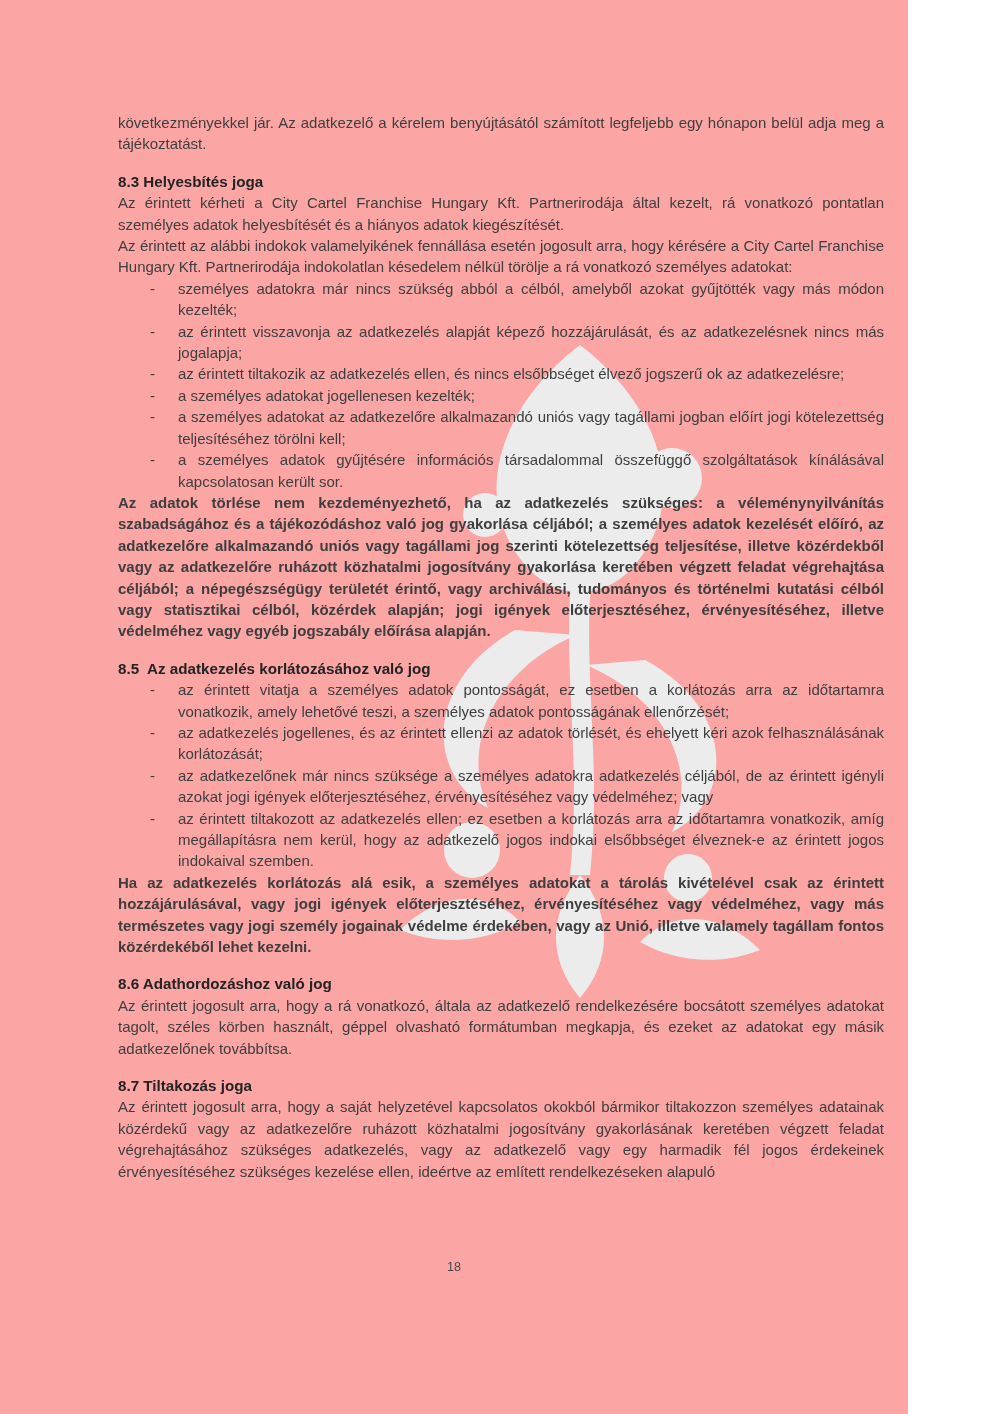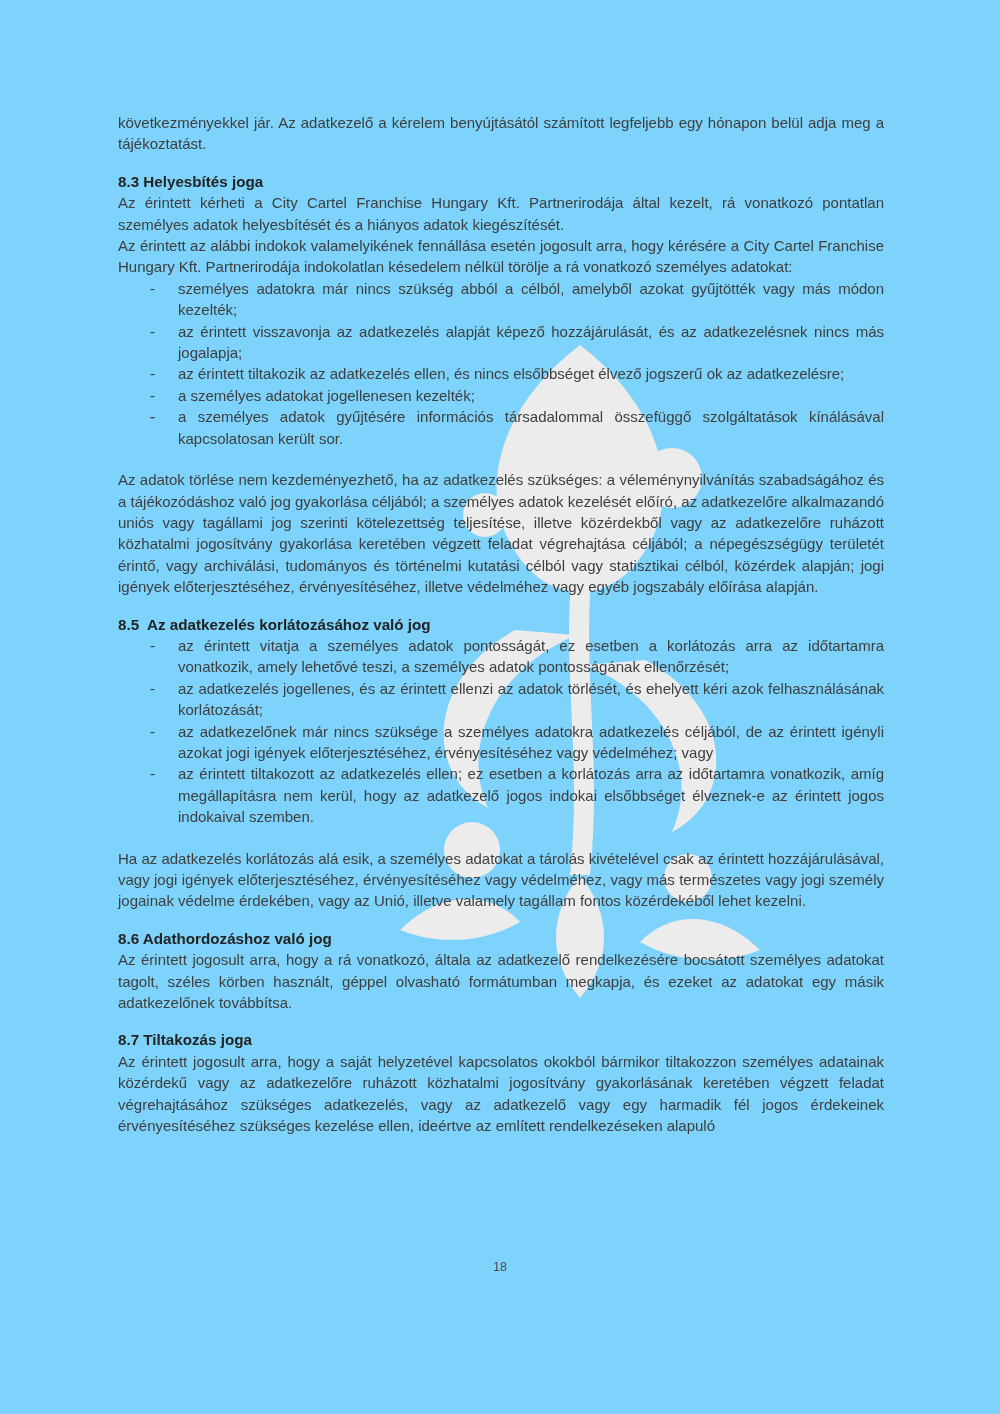--- a/index.html
+++ b/index.html
@@ -1,20 +1,20 @@
 <!DOCTYPE html>
 <html lang="hu"><head>
 <meta charset="utf-8">
 <style>
   html,body{margin:0;padding:0;background:#ffffff;}
   .page{
     position:relative;
-    width:1000px;
+    width:908px;
     height:1414px;
-    background:#7dd3fc;
+    background:#fca5a5;
     overflow:hidden;
     font-family:"Liberation Sans", sans-serif;
     color:#3e3e3e;
   }
   .watermark{
     position:absolute;
     left:320px;
     top:330px;
     width:520px;
     height:680px;
@@ -25,21 +25,21 @@
     position:absolute;
     left:118px;
     top:112px;
     width:766px;
     z-index:1;
     font-size:15px;
     line-height:21.4px;
     text-align:justify;
   }
   .content p{margin:0;}
-  .content p.spaced{margin-top:20px;}
+  .content p.spaced{font-weight:bold;}
   h2.sec-heading{
     font-size:15.2px;
     line-height:21.4px;
     font-weight:bold;
     color:#232323;
     margin:16px 0 0 0;
     text-align:left;
     white-space:pre-wrap;
   }
   ul.bullets{
@@ -97,21 +97,21 @@
 
     <h2 class="sec-heading">8.3 Helyesbítés joga</h2>
     <p>Az érintett kérheti a City Cartel Franchise Hungary Kft. Partnerirodája által kezelt, rá vonatkozó pontatlan személyes adatok helyesbítését és a hiányos adatok kiegészítését.</p>
 
     <p>Az érintett az alábbi indokok valamelyikének fennállása esetén jogosult arra, hogy kérésére a City Cartel Franchise Hungary Kft. Partnerirodája indokolatlan késedelem nélkül törölje a rá vonatkozó személyes adatokat:</p>
     <ul class="bullets">
       <li><span class="dash">-</span><span>személyes adatokra  már nincs szükség abból  a célból, amelyből  azokat gyűjtötték  vagy más módon kezelték;</span></li>
       <li><span class="dash">-</span><span>az érintett visszavonja az adatkezelés alapját képező hozzájárulását, és az adatkezelésnek nincs más jogalapja;</span></li>
       <li><span class="dash">-</span><span>az érintett tiltakozik az adatkezelés ellen, és nincs elsőbbséget élvező jogszerű ok az adatkezelésre;</span></li>
       <li><span class="dash">-</span><span>a személyes adatokat jogellenesen kezelték;</span></li>
-      <li><span class="dash">-</span></li>
+      <li><span class="dash">-</span><span>a személyes adatokat az adatkezelőre alkalmazandó uniós vagy tagállami jogban előírt jogi kötelezettség teljesítéséhez törölni kell;</span></li>
       <li><span class="dash">-</span><span>a személyes adatok gyűjtésére információs társadalommal összefüggő szolgáltatások kínálásával kapcsolatosan került sor.</span></li>
     </ul>
     <p class="spaced">Az adatok törlése nem kezdeményezhető, ha az adatkezelés szükséges: a véleménynyilvánítás szabadságához és a tájékozódáshoz való jog gyakorlása céljából; a személyes adatok kezelését előíró, az adatkezelőre alkalmazandó uniós vagy tagállami jog szerinti kötelezettség teljesítése, illetve közérdekből vagy az adatkezelőre ruházott közhatalmi jogosítvány gyakorlása keretében végzett feladat végrehajtása céljából; a népegészségügy területét érintő, vagy archiválási, tudományos és történelmi kutatási célból vagy statisztikai célból, közérdek alapján;  jogi igények előterjesztéséhez, érvényesítéséhez, illetve védelméhez vagy egyéb jogszabály előírása alapján.</p>
 
     <h2 class="sec-heading">8.5  Az adatkezelés korlátozásához való jog</h2>
     <ul class="bullets">
       <li><span class="dash">-</span><span>az érintett vitatja a személyes adatok pontosságát, ez esetben a korlátozás arra az időtartamra vonatkozik, amely lehetővé teszi, a személyes adatok pontosságának ellenőrzését;</span></li>
       <li><span class="dash">-</span><span>az adatkezelés jogellenes, és az érintett ellenzi az adatok törlését, és ehelyett kéri azok felhasználásának korlátozását;</span></li>
       <li><span class="dash">-</span><span>az adatkezelőnek már nincs szüksége a személyes adatokra adatkezelés céljából, de az érintett igényli azokat jogi igények előterjesztéséhez, érvényesítéséhez vagy védelméhez; vagy</span></li>
       <li><span class="dash">-</span><span>az érintett tiltakozott az adatkezelés ellen; ez esetben a korlátozás arra az időtartamra vonatkozik, amíg megállapításra nem kerül, hogy az adatkezelő jogos indokai elsőbbséget élveznek-e az érintett jogos indokaival szemben.</span></li>

